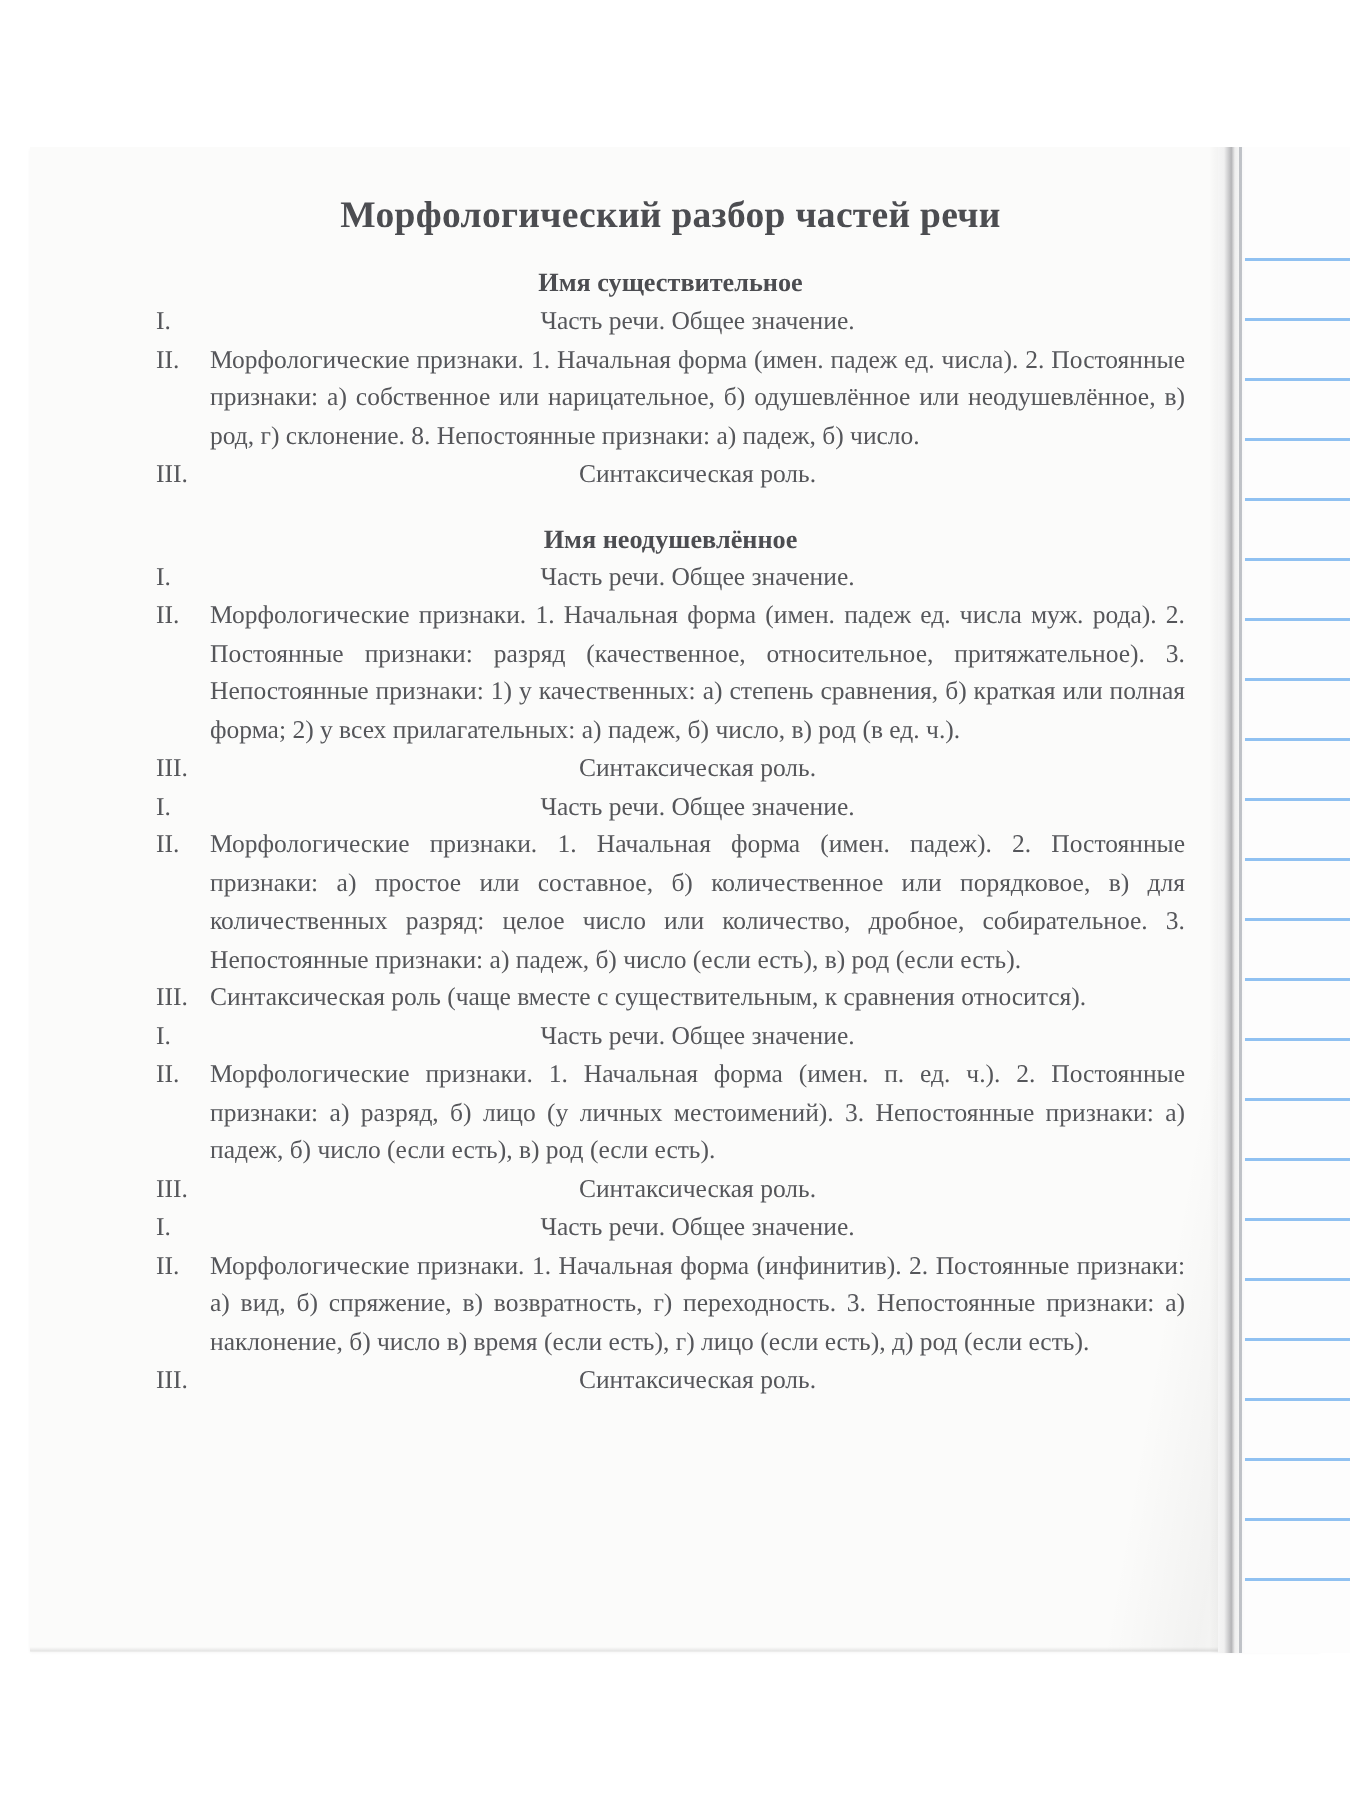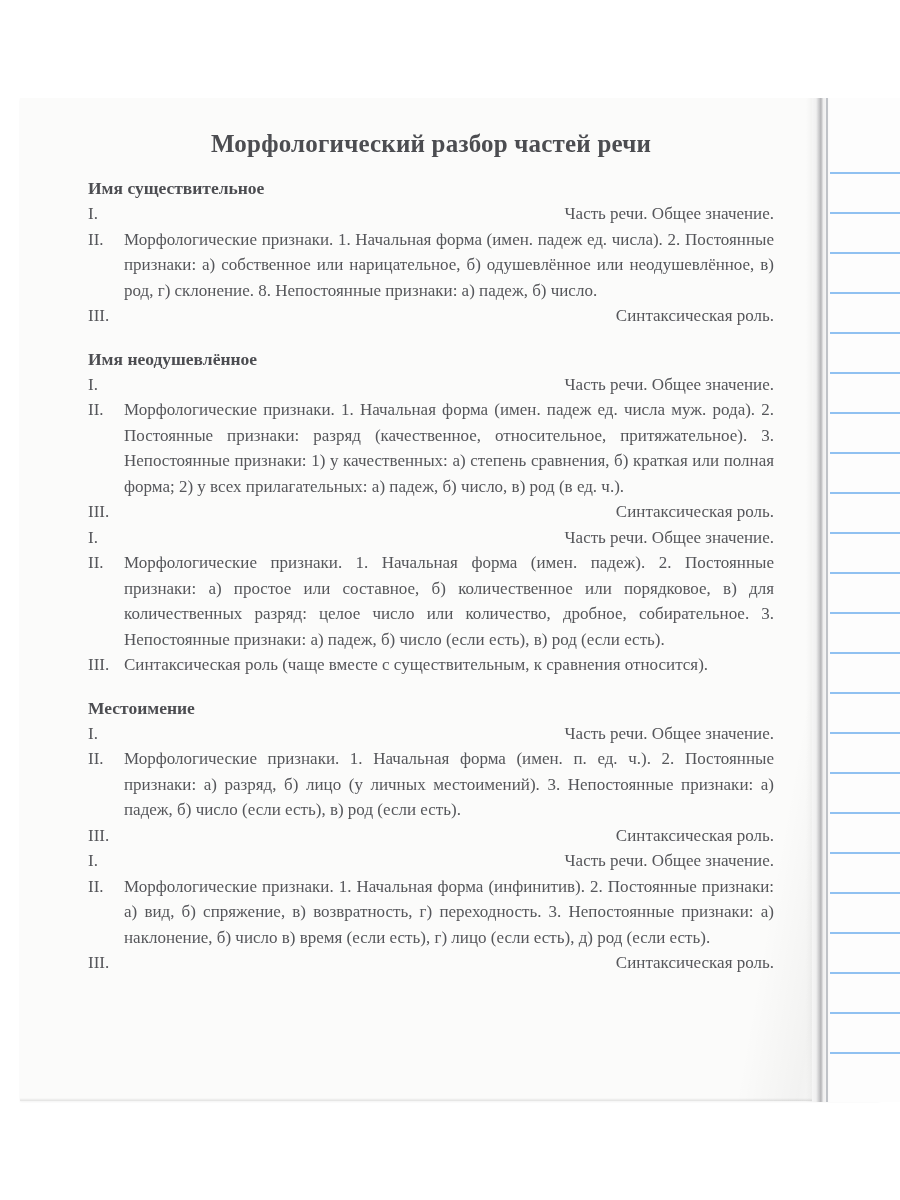--- a/index.html
+++ b/index.html
@@ -83,37 +83,37 @@
     top: 98px;
     width: 1.5px;
     height: 1004px;
     background: #b9bcc2;
     opacity: 0.9;
   }
 
   
   .content {
     position: absolute;
-    left: 88px;
+    left: 104px;
     top: 130px;
     width: 686px;
     color: #55565a;
   }
   .doc-title {
     font-size: 25px;
     font-weight: bold;
     text-align: center;
     letter-spacing: 0.2px;
     margin: 0 0 12px 0;
     color: #4c4d51;
   }
   .section-heading {
     font-size: 17.5px;
     font-weight: bold;
-    text-align: left;
+    text-align: center;
     margin: 20px 0 2px 0;
     color: #4c4d51;
   }
   .entry {
     display: flex;
     align-items: flex-start;
     margin: 0;
   }
   .entry-numeral {
     flex: 0 0 36px;
@@ -123,21 +123,21 @@
     white-space: nowrap;
   }
   .entry-text {
     flex: 1 1 auto;
     font-size: 17px;
     line-height: 25.5px;
     text-align: justify;
     text-justify: inter-word;
     hyphens: manual;
   }
-  .entry-text.narrow { text-align: right; }
+  .entry-text.narrow { text-align: center; }
 </style>
 </head>
 <body>
 
 <div id="screenshot">
 
   <div class="sheet">
     <div class="sheet-inner-shade"></div>
     <div class="sheet-bottom-edge"></div>
   </div>
@@ -205,21 +205,20 @@
           <div class="entry-text narrow">Часть речи. Общее значение.</div>
         </div>
         <div class="entry">
           <div class="entry-numeral">II.</div>
           <div class="entry-text">Морфологические признаки. 1. Начальная форма (имен. падеж). 2. Посто­янные признаки: а) простое или составное, б) количественное или по­рядковое, в) для количественных разряд: целое число или количество, дробное, собирательное. 3. Непостоянные признаки: а) падеж, б) число (если есть), в) род (если есть).</div>
         </div>
         <div class="entry">
           <div class="entry-numeral">III.</div>
           <div class="entry-text">Синтаксическая роль (чаще вместе с существительным, к сравнения от­носится).</div>
         </div>
-        <div class="section-heading">Местоимение</div>
         <div class="entry">
           <div class="entry-numeral">I.</div>
           <div class="entry-text narrow">Часть речи. Общее значение.</div>
         </div>
         <div class="entry">
           <div class="entry-numeral">II.</div>
           <div class="entry-text">Морфологические признаки. 1. Начальная форма (имен. п. ед. ч.). 2. По­стоянные признаки: а) разряд, б) лицо (у личных местоимений). 3. Не­постоянные признаки: а) падеж, б) число (если есть), в) род (если есть).</div>
         </div>
         <div class="entry">
           <div class="entry-numeral">III.</div>

